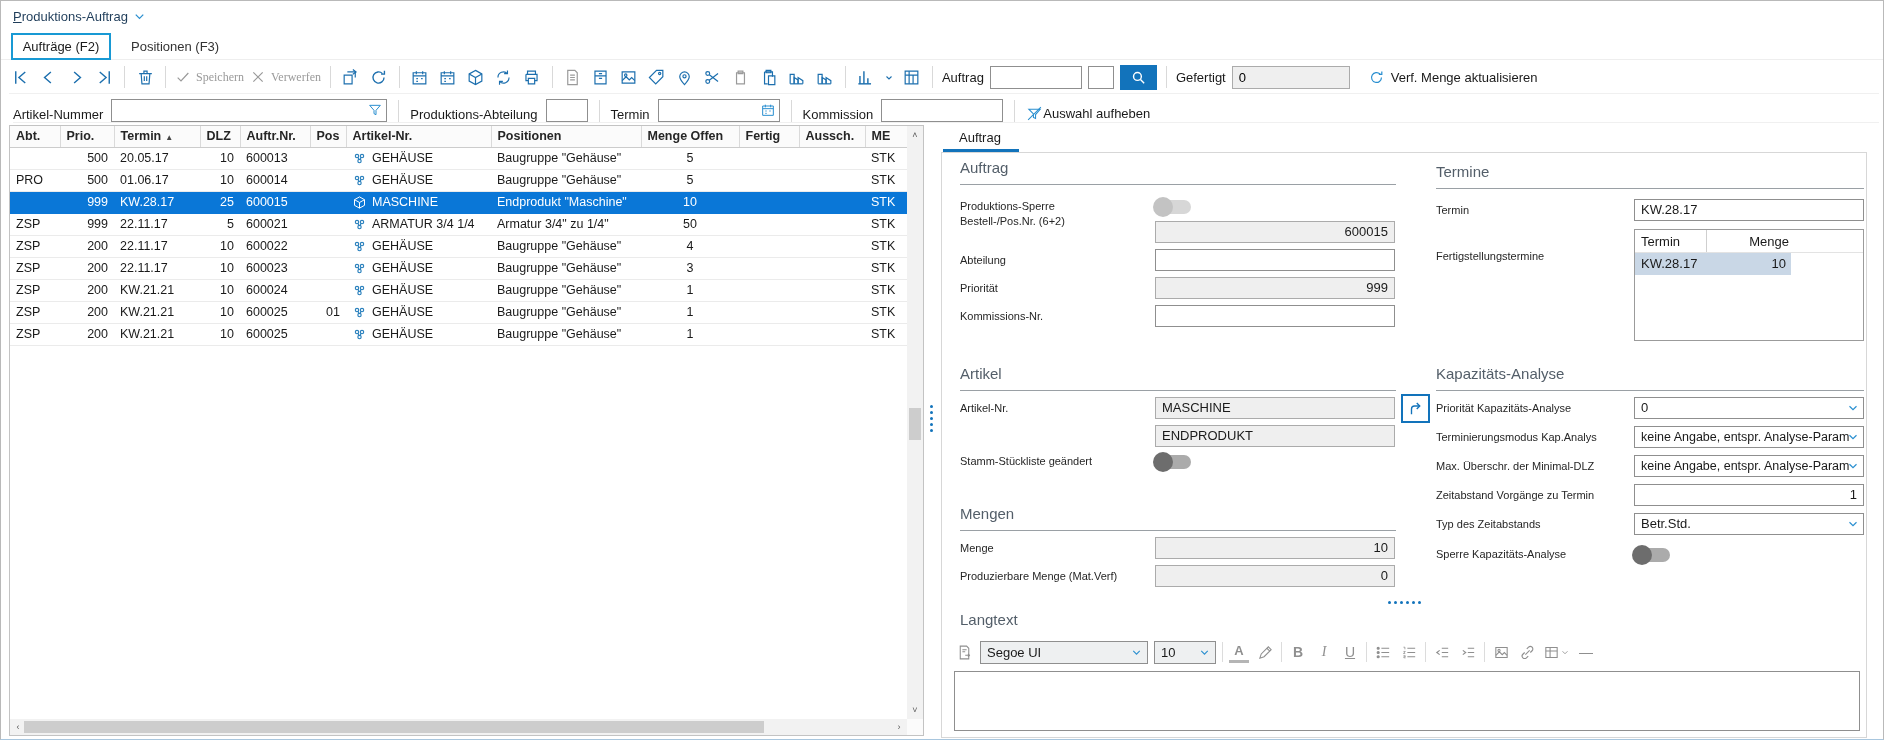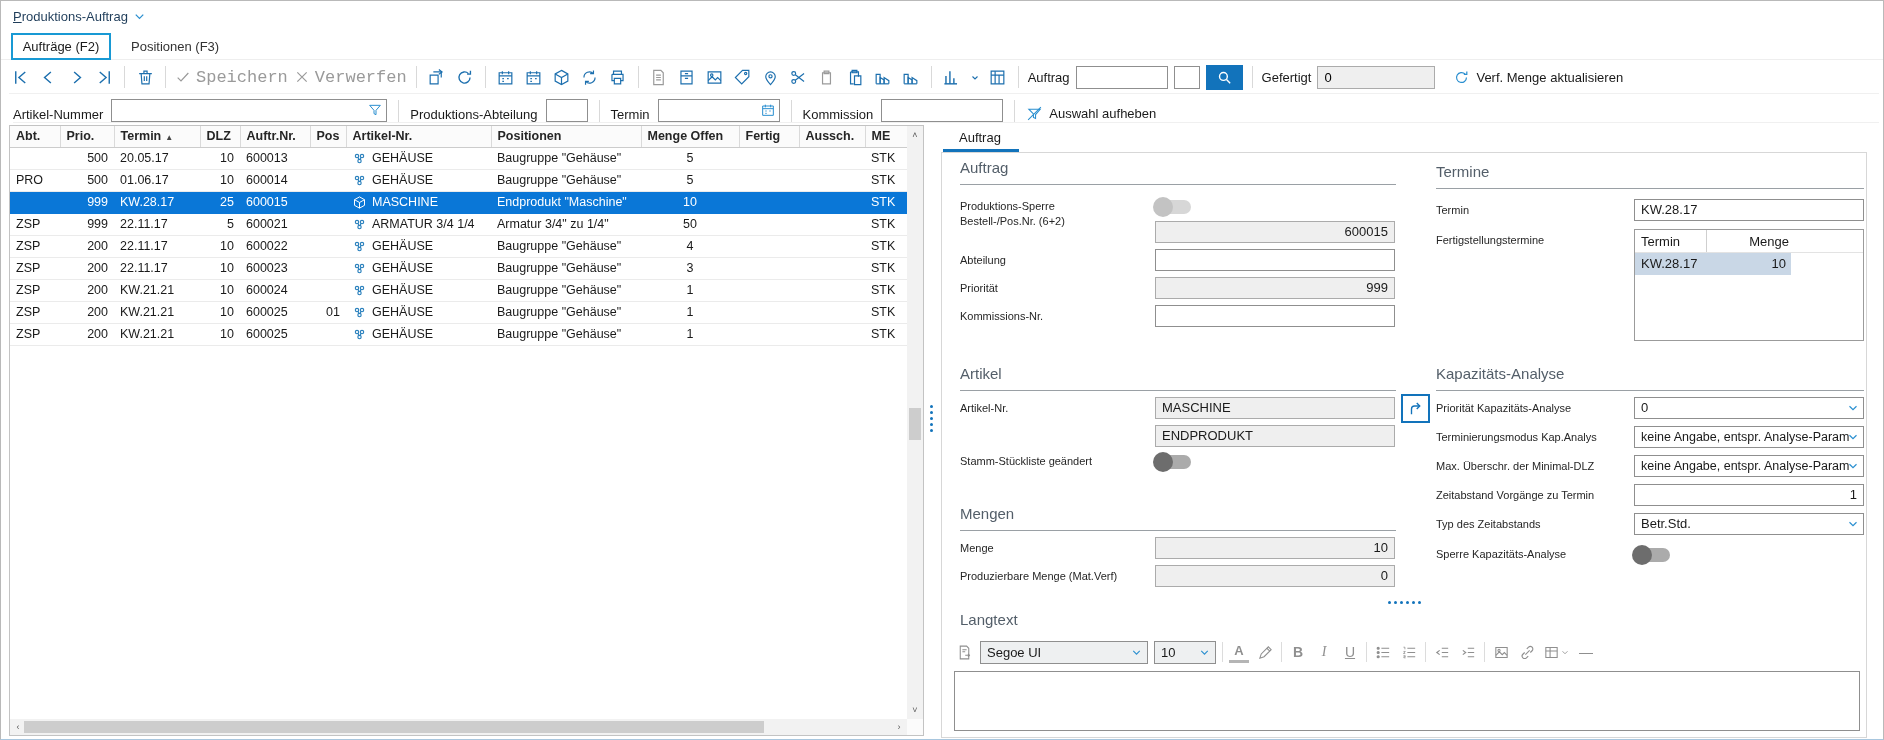--- a/index.html
+++ b/index.html
@@ -20,38 +20,38 @@
   .tab-active { position:absolute; left:10px; top:1px; width:100px; height:27px; border:2.5px solid #1899d4;
                 background:#fff; display:flex; align-items:center; justify-content:center; font-size:13px; color:#1a1a1a; }
   .tab-inactive { position:absolute; left:130px; top:1px; height:27px; display:flex; align-items:center; font-size:13px; color:#333; }
 
   
   .toolbar { position:absolute; left:8px; top:60px; right:4px; height:33px; display:flex; align-items:center; gap:6px; border-bottom:1px solid #f0f0f0; }
   .tgroup { display:flex; align-items:center; gap:6px; }
   .tsep { width:1px; height:22px; background:#d9d9d9; margin:0 3px; flex:0 0 auto; }
   .icnbtn { width:22px; height:22px; display:flex; align-items:center; justify-content:center; }
   .icnbtn svg { width:19px; height:19px; }
-  .tbtn { display:flex; align-items:center; gap:5px; background:none; border:none; font-family:Liberation Mono, monospace; font-size:17px; color:#9a9a9a; }
+  .tbtn { display:flex; align-items:center; gap:5px; background:none; border:none; font-family:Liberation Serif, serif; font-size:12px; color:#9a9a9a; }
   .tbtn svg { width:16px; height:16px; }
   .tb-label { font-size:13px; color:#1a1a1a; white-space:nowrap; }
   .tin { height:23px; border:1px solid #8f8f8f; font-size:13px; padding:0 5px; font-family:inherit; }
   .w92{width:92px;} .w26{width:26px;}
   .txtv { height:23px; border:1px solid #ababab; background:#efefef; font-size:13px; padding:0 6px; display:flex; align-items:center; }
   .w118{width:118px;}
   .search-btn { width:37px; height:25px; background:#1273bb; border:none; display:flex; align-items:center; justify-content:center; }
   .search-btn svg { width:17px; height:17px; color:#fff; }
 
   
   .filterrow { position:absolute; left:12px; top:96px; right:4px; height:26px; display:flex; align-items:flex-end; gap:8px; border-bottom:1px solid #f0f0f0; }
   .inwrap { position:relative; height:23px; }
   .inwrap input { width:100%; height:23px; border:1px solid #8f8f8f; font-size:13px; padding:0 24px 0 5px; font-family:inherit; }
   .inwrap svg { position:absolute; right:4px; top:3px; width:16px; height:16px; }
   .w276{width:276px;} .w42{width:42px;} .w122{width:122px;}
   .w42 input{ padding:0 5px; }
-  .clearsel { display:flex; align-items:center; gap:6px; }
+  .clearsel { display:flex; align-items:center; }
   .clearsel svg { width:17px; height:17px; }
 
   
   .tablewrap { position:absolute; left:8px; top:124px; width:915px; height:611px; border:1px solid #c3c3c3; background:#fff; }
   .gridarea { position:absolute; left:0; top:0; right:16px; bottom:16px; overflow:hidden; }
   table.gridtbl { border-collapse:collapse; table-layout:fixed; width:897px; font-size:12.5px; }
   .gridtbl th { height:21px; font-weight:600; color:#262626; text-align:left; padding:0 6px;
                 border-right:1px solid #dadada; border-bottom:1px solid #cccccc; background:#fbfbfb; white-space:nowrap; overflow:hidden; }
   .gridtbl td { height:22px; padding:0 6px; border-bottom:1px solid #ebebeb; white-space:nowrap; overflow:hidden; color:#1a1a1a; }
   .gridtbl tr.sel td { background:#0a77d7; color:#fff; border-bottom-color:#0a77d7; }
@@ -827,21 +827,21 @@
 
     <span class="lbl" style="left:18px;top:412px">Produzierbare Menge (Mat.Verf)</span>
     <div class="ctl dis num" style="top:412px">0</div>
 
     <div class="sechead" style="left:494px;top:10px">Termine</div>
     <div class="secrule" style="left:494px;top:35px;width:428px"></div>
 
     <span class="lbl" style="left:494px;top:46px">Termin</span>
     <div class="ctl r2" style="top:46px">KW.28.17</div>
 
-    <span class="lbl" style="left:494px;top:76px">Fertigstellungstermine</span>
+    <span class="lbl" style="left:494px;top:92px">Fertigstellungstermine</span>
     <div class="minitbl">
       <div class="mt-head">
         <span class="mt-ht">Termin</span>
         <span class="mt-hm">Menge</span>
       </div>
       <div id="mt-rows">
           <div class="mt-row">
             <span class="mt-rt">KW.28.17</span>
             <span class="mt-rm">10</span>
           </div>

